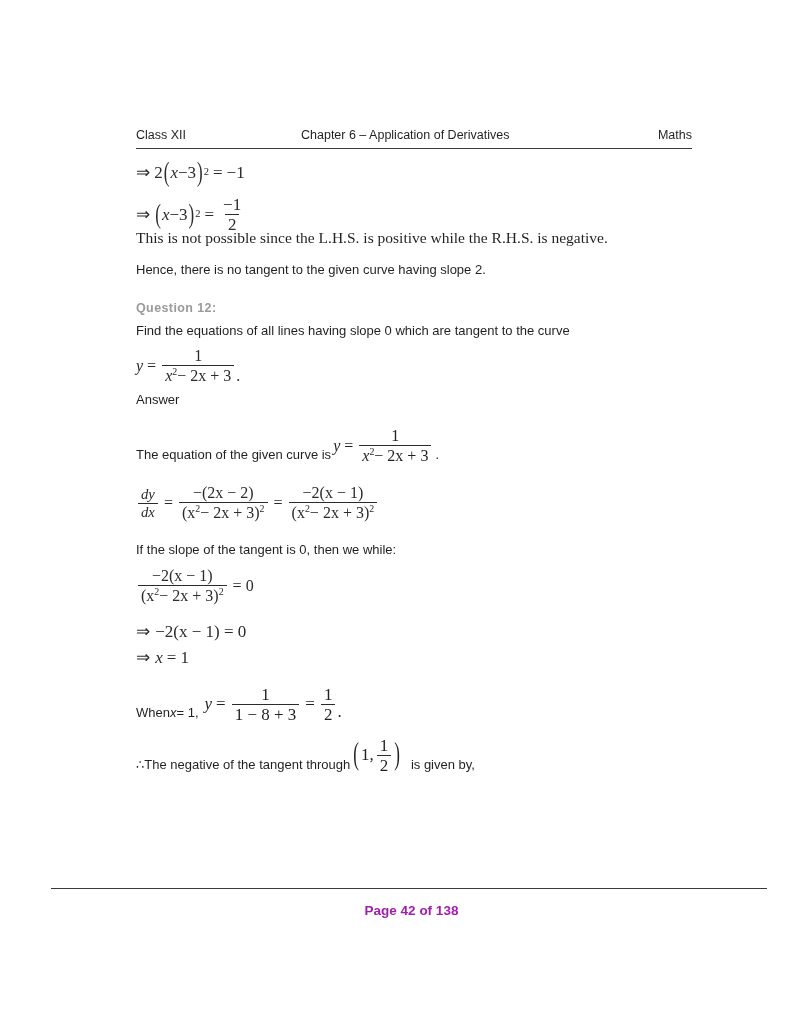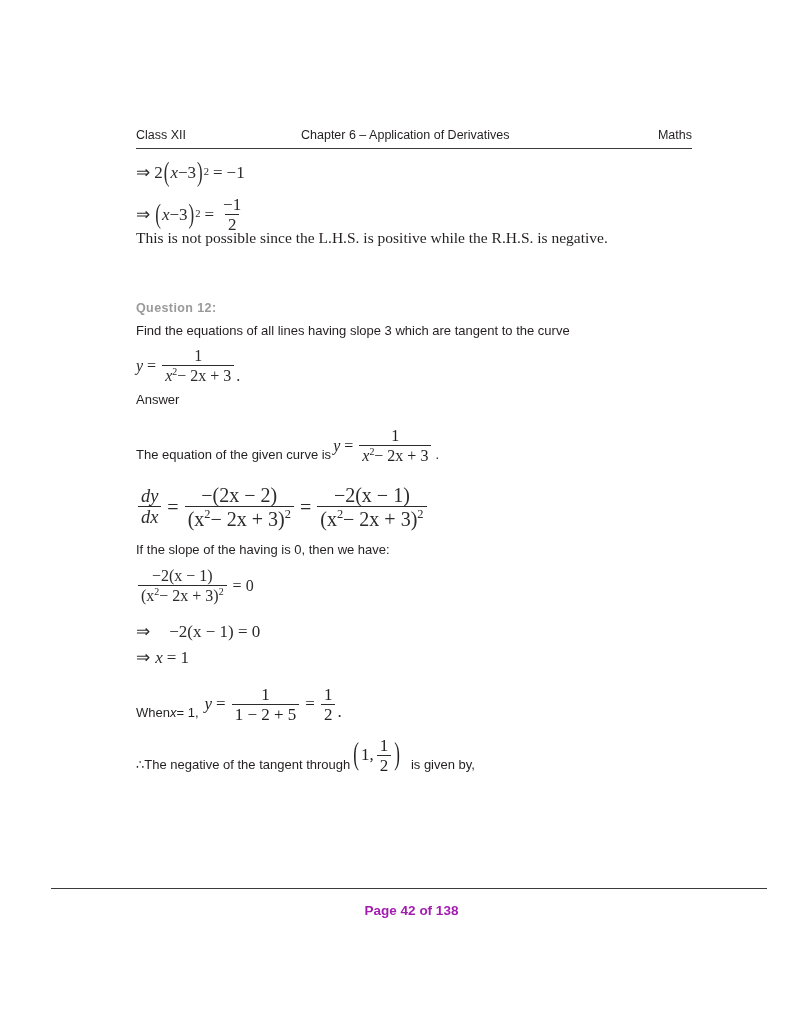--- a/index.html
+++ b/index.html
@@ -229,24 +229,25 @@
       <span class="op">=</span>
       <span class="frac">
         <span class="num">−1</span>
         <span class="den">2</span>
       </span>
     </span>
   </div>
 
   <div class="blk para-serif" style="left:120px; top:229px;">This is not possible since the L.H.S. is positive while the R.H.S. is negative.</div>
 
+  <div class="blk para" style="left:120px; top:262px;">Hence, there is no tangent to the given curve having slope 2.</div>
 
   <div class="blk qlabel" style="left:120px; top:301px;text-align:center;">Question 12:</div>
 
-  <div class="blk para" style="left:120px; top:323px;">Find the equations of all lines having slope 3 which are tangent to the curve</div>
+  <div class="blk para" style="left:120px; top:323px;">Find the equations of all lines having slope 0 which are tangent to the curve</div>
 
   <div class="blk math" style="left:120px; top:348px; font-size:16px;">
     <span class="eqrow">
       <i>y</i>
       <span class="op">=</span>
       <span class="frac">
         <span class="num">1</span>
         <span class="den">
           <i>x</i><span class="sup">2</span><span>− 2x + 3</span>
         </span>
@@ -268,21 +269,21 @@
           <span class="den">
             <i>x</i><span class="sup">2</span><span>− 2x + 3</span>
           </span>
         </span>
       </span>
       <span style="position:relative; top:0px;">.</span>
     </span>
   </div>
 
 
-  <div class="blk math" style="left:120px; top:485px; font-size:20px;">
+  <div class="blk math" style="left:120px; top:485px; font-size:16px;">
     <span class="eqrow">
       <span class="frac small">
         <span class="num"><i>dy</i></span>
         <span class="den"><i>dx</i></span>
       </span>
       <span class="op">=</span>
       <span class="frac">
         <span class="num">−(2x − 2)</span>
         <span class="den">
           <span>(x</span><span class="sup">2</span><span>− 2x + 3)</span><span class="sup">2</span>
@@ -291,39 +292,39 @@
       <span class="op">=</span>
       <span class="frac">
         <span class="num">−2(x − 1)</span>
         <span class="den">
           <span>(x</span><span class="sup">2</span><span>− 2x + 3)</span><span class="sup">2</span>
         </span>
       </span>
     </span>
   </div>
 
-  <div class="blk para" style="left:120px; top:542px;">If the slope of the having is 0, then we have:</div>
+  <div class="blk para" style="left:120px; top:542px;">If the slope of the tangent is 0, then we while:</div>
 
   <div class="blk math" style="left:120px; top:568px; font-size:16px;">
     <span class="eqrow">
       <span class="frac">
         <span class="num">−2(x − 1)</span>
         <span class="den">
           <span>(x</span><span class="sup">2</span><span>− 2x + 3)</span><span class="sup">2</span>
         </span>
       </span>
       <span class="op">=</span>
       <span>0</span>
     </span>
   </div>
 
   <div class="blk math" style="left:120px; top:623px;">
     <span class="eqrow">
       <span>⇒</span>
-      <span style="margin-left:19px">−2(x − 1) = 0</span>
+      <span style="margin-left:5px">−2(x − 1) = 0</span>
     </span>
   </div>
 
   <div class="blk math" style="left:120px; top:649px;">
     <span class="eqrow">
       <span>⇒</span>
       <i style="margin-left:5px">x</i>
       <span class="op">=</span>
       <span>1</span>
     </span>
@@ -332,21 +333,21 @@
   <div class="blk para" style="left:120px; top:695px;">
     <span class="eqrow">
       <span>When </span>
         <i>x</i>
         <span> = 1,</span>
       <span class="inline-math big" style="margin-left:6px;">
         <i>y</i>
         <span class="op">=</span>
         <span class="frac">
           <span class="num">1</span>
-          <span class="den">1 − 2 + 5</span>
+          <span class="den">1 − 8 + 3</span>
         </span>
         <span class="op">=</span>
         <span class="frac">
           <span class="num">1</span>
           <span class="den">2</span>
         </span>
         <span style="align-self:flex-end">.</span>
       </span>
     </span>
   </div>

